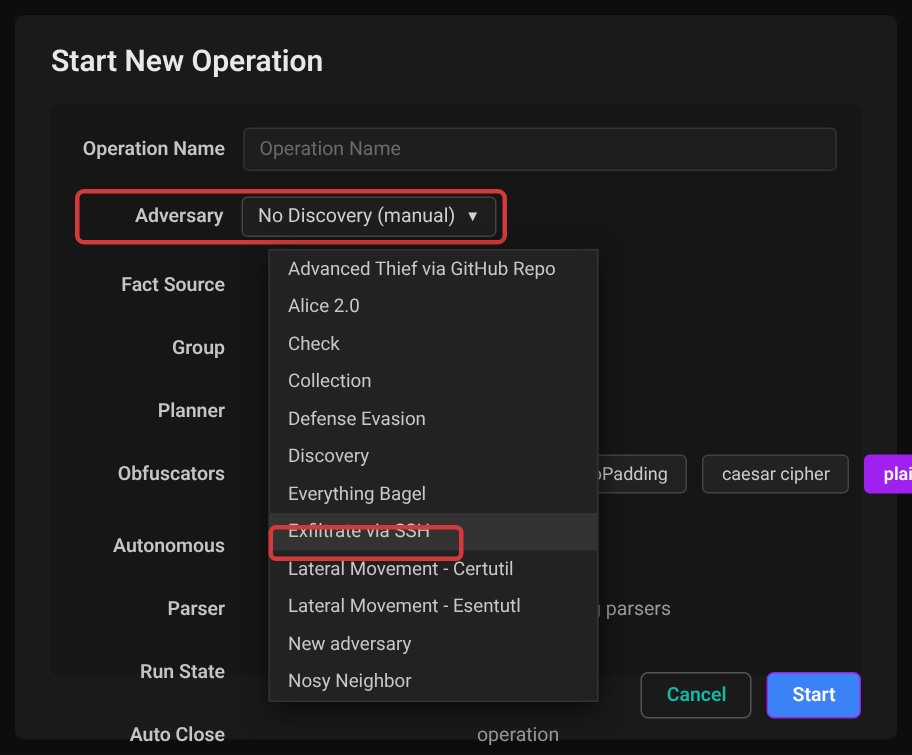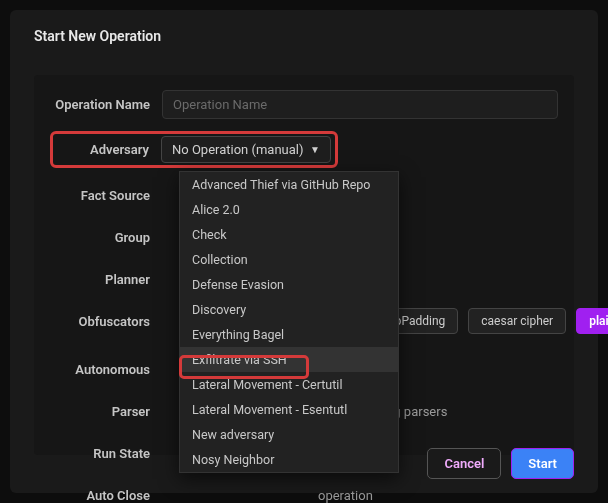--- a/index.html
+++ b/index.html
@@ -1,38 +1,38 @@
 <!DOCTYPE html>
 <html><head>
 <meta charset="utf-8">
 <style>
 *{box-sizing:border-box;margin:0;padding:0;font-family:-apple-system,BlinkMacSystemFont,"Segoe UI",Roboto,sans-serif}
 body{background:#0d0d0d;color:#d0d0d0;font-size:14px;width:608px;height:503px;overflow:hidden}
 .modal{background:#1a1a1a;border-radius:6px;margin:10px;padding:18px 24px;height:483px;position:relative}
-.title{color:#e8e8e8;font-size:14px;font-weight:600;margin-bottom:31px}
+.title{color:#e8e8e8;font-size:20px;font-weight:600;margin-bottom:18px}
 .form-area{background:#161616;border-radius:4px;padding:14px 16px;height:380px;position:relative}
 .row{display:flex;align-items:center;margin-bottom:12px;min-height:30px}
 .lbl{width:112px;text-align:right;color:#c5c5c5;font-weight:600;font-size:13px;padding-right:12px;flex-shrink:0}
 .field{flex:1}
 input[type=text]{width:100%;background:#1e1e1e;border:1px solid #333;border-radius:4px;padding:6px 10px;color:#aaa;font-size:13px}
 input[type=text]::placeholder{color:#6a6a6a}
 .adv-hl{border:3px solid #d43a3a;border-radius:6px;padding:2px 4px;display:flex;align-items:center;width:288px}
 .adv-hl .lbl{width:104px}
 .select{background:#1e1e1e;border:1px solid #444;border-radius:4px;padding:5px 10px;color:#d0d0d0;font-size:13px;display:flex;align-items:center;justify-content:space-between;width:206px;cursor:pointer}
 .chev{font-size:10px}
 .obf-row .field{display:flex;gap:10px;align-items:center}
 .pill{background:#222;border:1px solid #444;border-radius:4px;padding:5px 12px;font-size:12px;color:#ccc;white-space:nowrap}
 .pill.active{background:#a020f0;border-color:#a020f0;color:#fff;font-weight:600}
 .dropdown{position:absolute;left:145px;top:96px;width:220px;background:#222;border:1px solid #333;box-shadow:0 6px 18px rgba(0,0,0,.6);z-index:10;max-height:380px;overflow:visible}
 .ditem{padding:5px 12px;font-size:12.5px;color:#c8c8c8;cursor:pointer;position:relative}
 .ditem.sel{background:#333}
 .sel-ring{position:absolute;border:3px solid #d43a3a;border-radius:5px;left:145px;top:280px;width:130px;height:24px;z-index:20;pointer-events:none}
 .truth{margin-left:156px;color:#9a9a9a;font-size:13px}
 .footer{position:absolute;right:24px;bottom:14px;display:flex;gap:10px}
-.btn{padding:7px 16px;border-radius:5px;font-size:13px;font-weight:600;cursor:pointer;border:1px solid #555;background:#1a1a1a;color:#f0abfc}
+.btn{padding:7px 16px;border-radius:5px;font-size:13px;font-weight:600;cursor:pointer;border:1px solid #555;background:#1a1a1a;color:#14b8a6}
 .btn.primary{background:#3b82f6;border-color:#a020f0;color:#fff}
 </style>
 </head>
 <body>
 
 <div class="modal">
   <div class="title">Start New Operation</div>
 
   <div class="form-area">
 
@@ -40,21 +40,21 @@
       <div class="lbl">Operation Name</div>
       <div class="field">
         <input type="text" placeholder="Operation Name" style="">
       </div>
     </div>
 
     <div class="row">
       <div class="adv-hl">
         <div class="lbl">Adversary</div>
         <div class="select">
-          <span>No Operation (manual)</span>
+          <span>No Discovery (manual)</span>
           <span class="chev">▼</span>
         </div>
       </div>
     </div>
 
     <div class="row">
         <div class="lbl">Fact Source</div>
       </div>
     <div class="row">
         <div class="lbl">Group</div>

